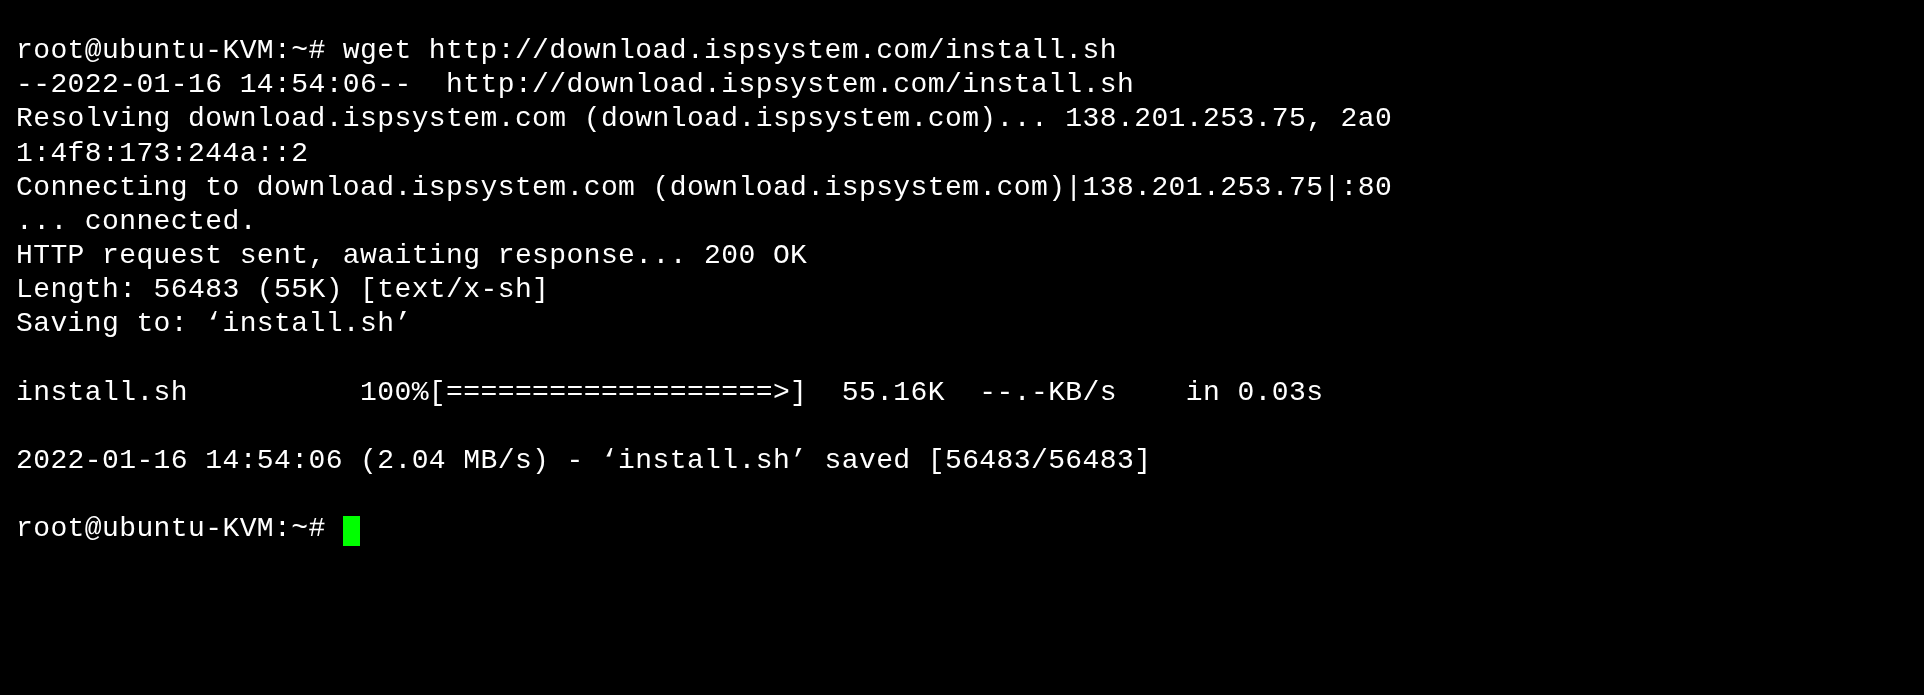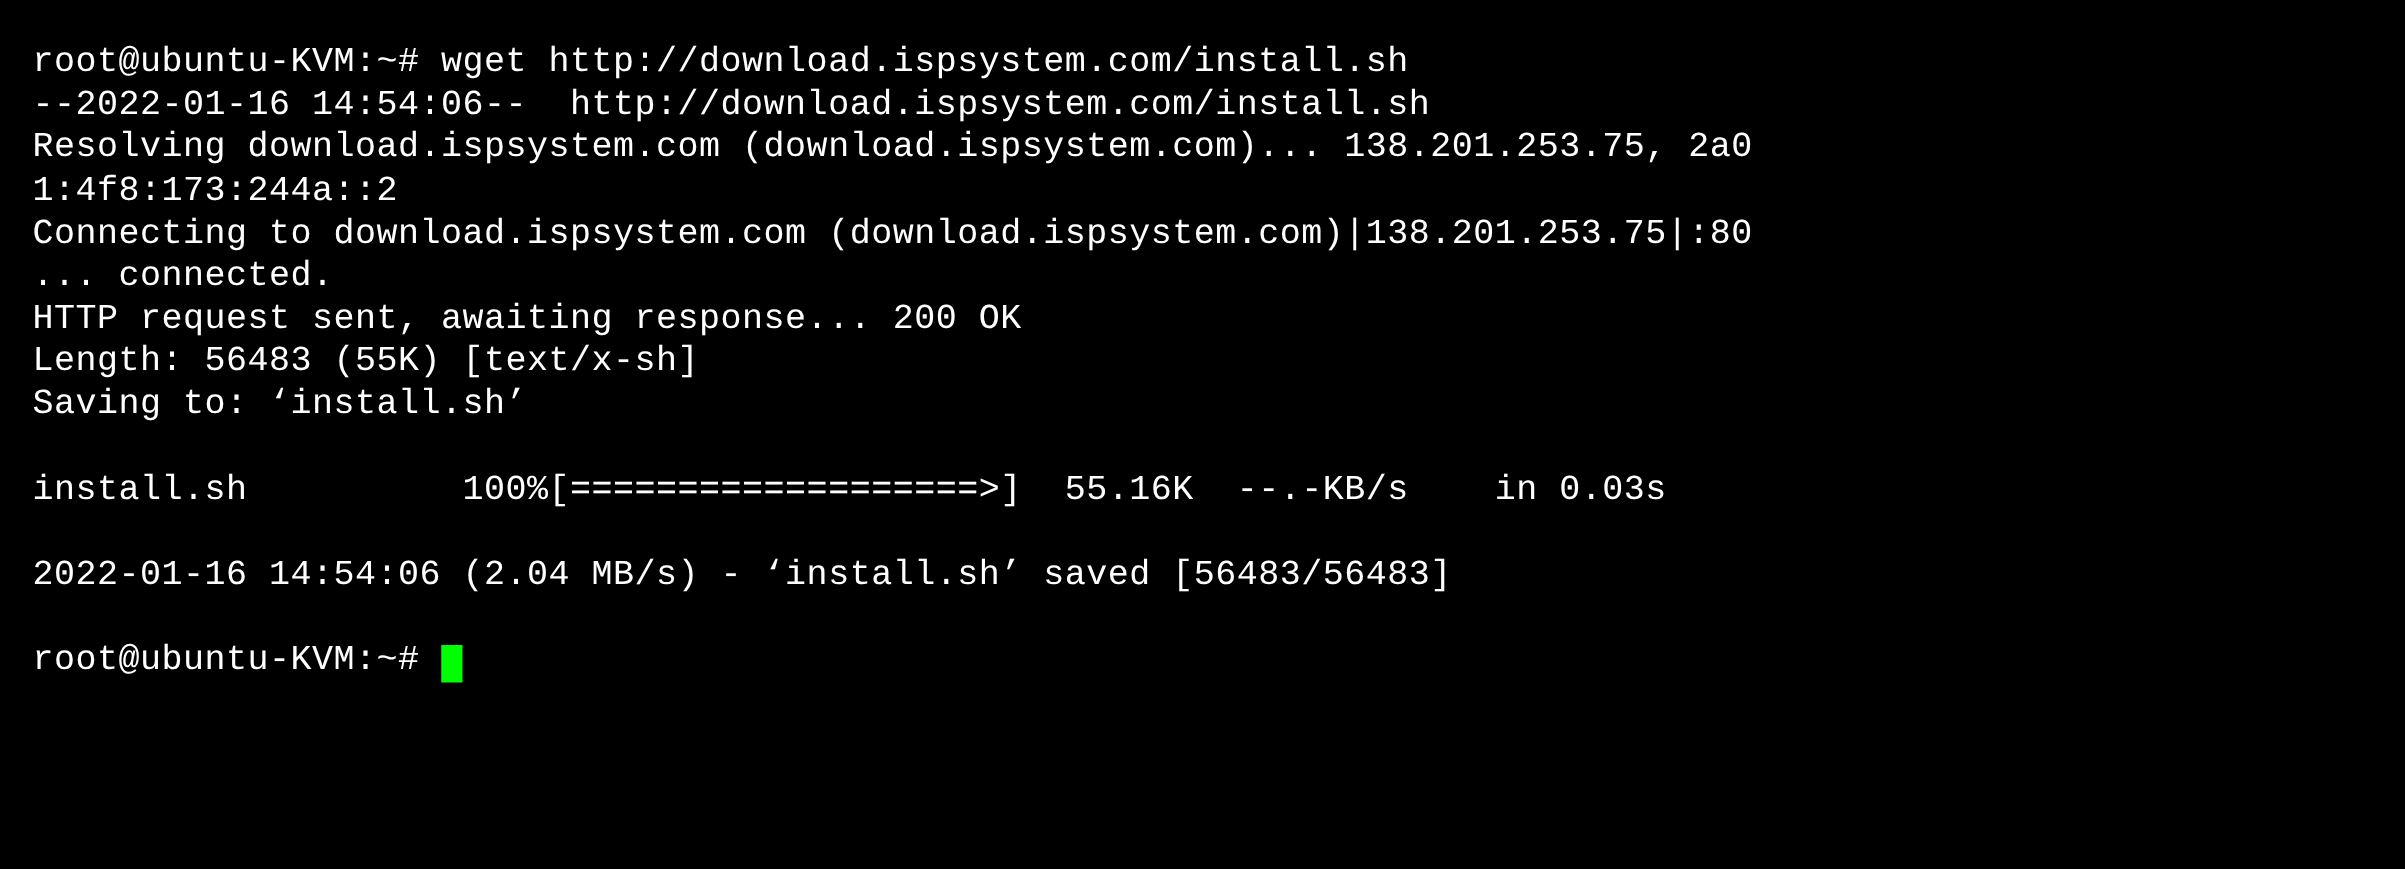--- a/index.html
+++ b/index.html
@@ -9,21 +9,21 @@
       color: #fff;
       font-family: "Courier New", Courier, monospace;
       font-size: 28px;
       line-height: 1.22;
       letter-spacing: 0.4px;
       width: 1924px;
       height: 695px;
       overflow: hidden;
     }
     .terminal {
-      padding: 0 0 0 26px;
+      padding: 0 0 0 16px;
       white-space: pre;
       font-feature-settings: "liga" 0;
     }
     .line {
       white-space: pre;
     }
     .cursor {
       display: inline-block;
       width: 0.62em;
       height: 1.05em;

